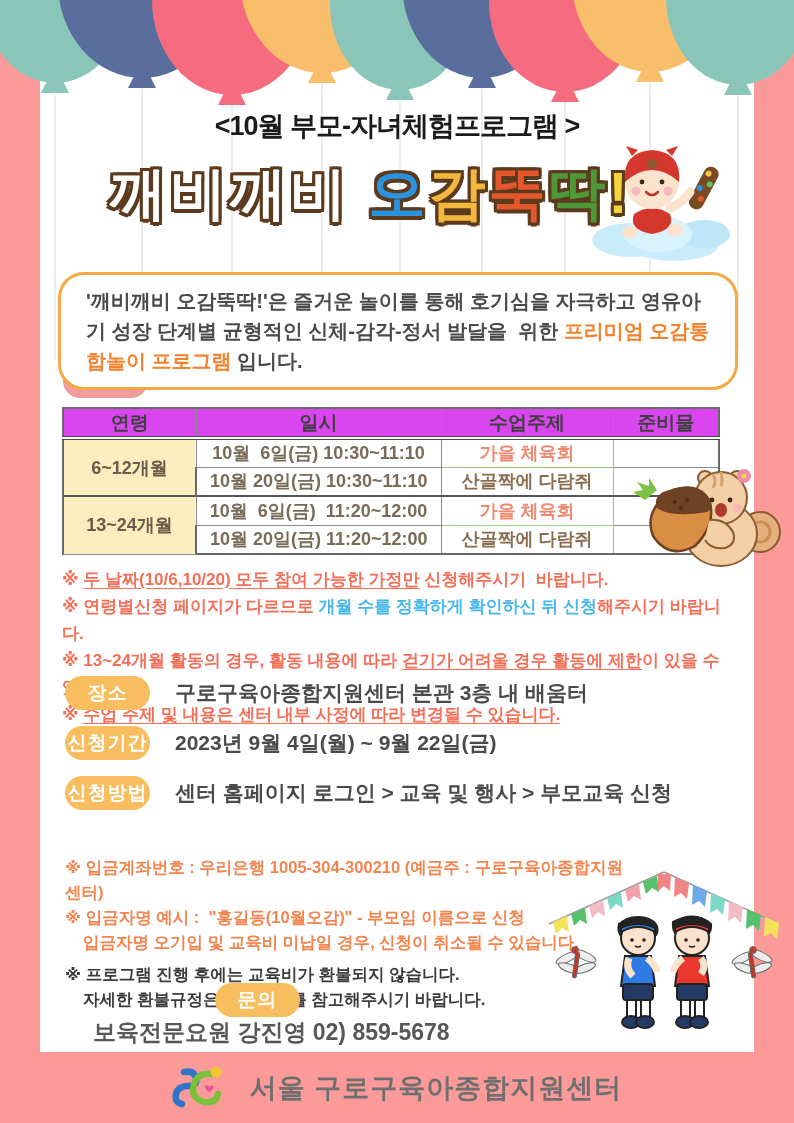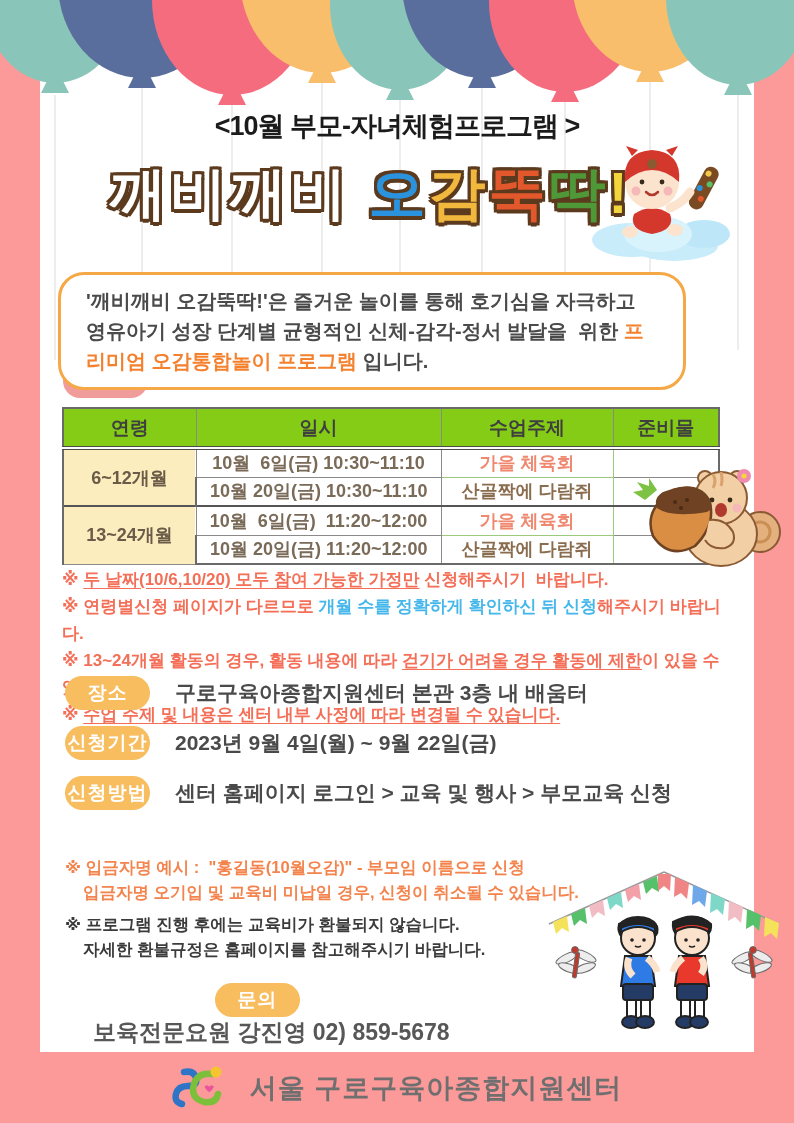--- a/index.html
+++ b/index.html
@@ -14,37 +14,37 @@
 
   .main-title { position:absolute; top:156px; left:0; width:660px; text-align:center; z-index:6;
     font-size:57px; font-weight:900; letter-spacing:3px; white-space:nowrap;
     text-shadow:-3px -3px 0 #5C3A1E,3px -3px 0 #5C3A1E,-3px 3px 0 #5C3A1E,3px 3px 0 #5C3A1E,
       -3px 0 0 #5C3A1E,3px 0 0 #5C3A1E,0 -3px 0 #5C3A1E,0 4px 0 #5C3A1E; }
   .t-white{color:#ffffff;} .t-blue{color:#2B93DD;} .t-gold{color:#F2B83D;}
   .t-orange{color:#E2572B;} .t-green{color:#4E9838;} .t-yellow{color:#F2D43C;}
 
   .baby-illustration { position:absolute; left:532px; top:136px; width:160px; height:126px; z-index:7; }
 
-  .intro-box { position:absolute; top:272px; left:18px; width:628px; min-height:82px;
+  .intro-box { position:absolute; top:272px; left:18px; width:680px; min-height:82px;
     border:3px solid #F5A845; border-radius:26px; background:#fff; padding:11px 25px; z-index:6; }
   .intro-box p { font-size:20px; line-height:30px; color:#4A4A4A; font-weight:700; }
   .intro-highlight { color:#F4812E; }
 
   .pill { display:flex; align-items:center; justify-content:center; width:85px; height:34px;
     border-radius:17px; color:#ffffff; font-weight:800; font-size:19px; letter-spacing:1px; }
   .pill-pink { background:#F09C9B; }
   .pill-orange { background:#F7BD5E; }
 
   .sched-pill { position:absolute; top:364px; left:23px; }
 
   .sched-table { position:absolute; top:407px; left:22px; border-collapse:collapse;
     table-layout:fixed; width:656px; z-index:6; }
   .sched-table th, .sched-table td { border:1px solid #8a8a8a; text-align:center;
     white-space:pre-wrap; overflow:hidden; }
-  .sched-table th { height:40px; background:#84cc16; color:#3F3F3F; font-size:19px; font-weight:800;
+  .sched-table th { height:30px; background:#d946ef; color:#3F3F3F; font-size:19px; font-weight:800;
     border-bottom:4px double #4a4a4a; border-top:2px solid #6a6a6a; }
   .sched-table td { height:29px; font-size:18px; font-weight:700; }
   .sched-table .col-age{width:133px;} .sched-table .col-time{width:245px;}
   .sched-table .col-theme{width:172px;} .sched-table .col-mat{width:106px;}
   td.age-cell { background:#FBEDBD; color:#6B5B49; }
   td.time-cell { color:#7A6A58; }
   td.theme-cell { border:1.6px solid #9CC97A; }
   .theme-pink { color:#F0876F; } .theme-brown { color:#8A6C4F; }
   tr.group-start td { border-top:2.5px solid #555555; }
   .sched-table tr:last-child td { border-bottom:2px solid #6a6a6a; }
@@ -282,20 +282,21 @@
     <div class="info-row row-period">
       <div class="pill pill-orange">신청기간</div>
       <div class="info-value">2023년 9월 4일(월) ~ 9월 22일(금)</div>
     </div>
     <div class="info-row row-method">
       <div class="pill pill-orange">신청방법</div>
       <div class="info-value">센터 홈페이지 로그인 &gt; 교육 및 행사 &gt; 부모교육 신청</div>
     </div>
 
     <div class="pay-notes">
+      <p class="pay-orange">※ 입금계좌번호 : 우리은행 1005-304-300210 (예금주 : 구로구육아종합지원센터)</p>
       <p class="pay-orange">※ 입금자명 예시 :  "홍길동(10월오감)" - 부모임 이름으로 신청</p>
       <p class="pay-orange indent">입금자명 오기입 및 교육비 미납일 경우, 신청이 취소될 수 있습니다.</p>
       <p class="pay-dark gap-top">※ 프로그램 진행 후에는 교육비가 환불되지 않습니다.</p>
       <p class="pay-dark indent">자세한 환불규정은 홈페이지를 참고해주시기 바랍니다.</p>
     </div>
 
     <svg class="kids-illustration" viewBox="0 0 238 192">
       <line x1="4" y1="64" x2="119" y2="12" stroke="#9a9a9a" stroke-width="1.5"></line>
       <line x1="119" y1="12" x2="234" y2="64" stroke="#9a9a9a" stroke-width="1.5"></line>
       <g>

